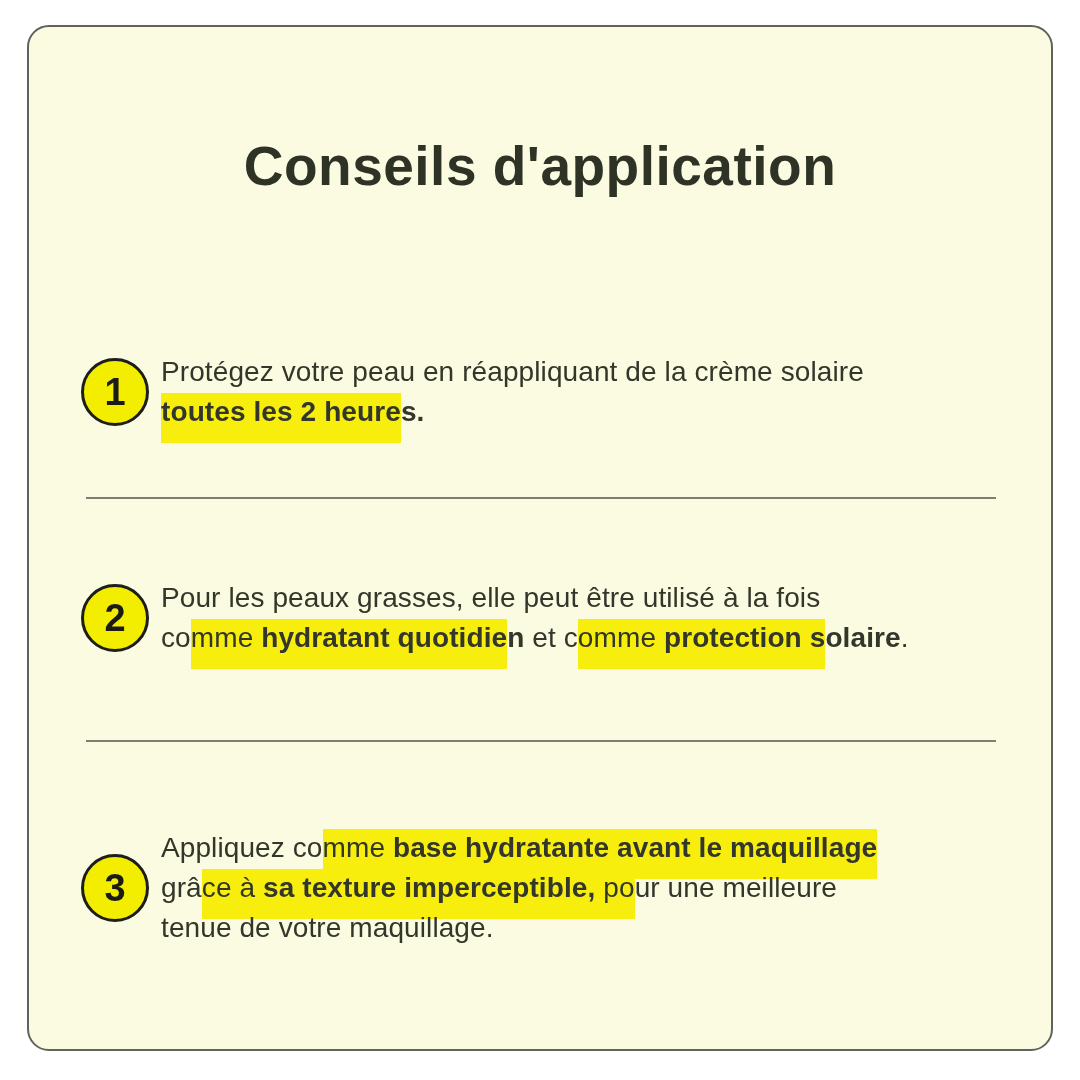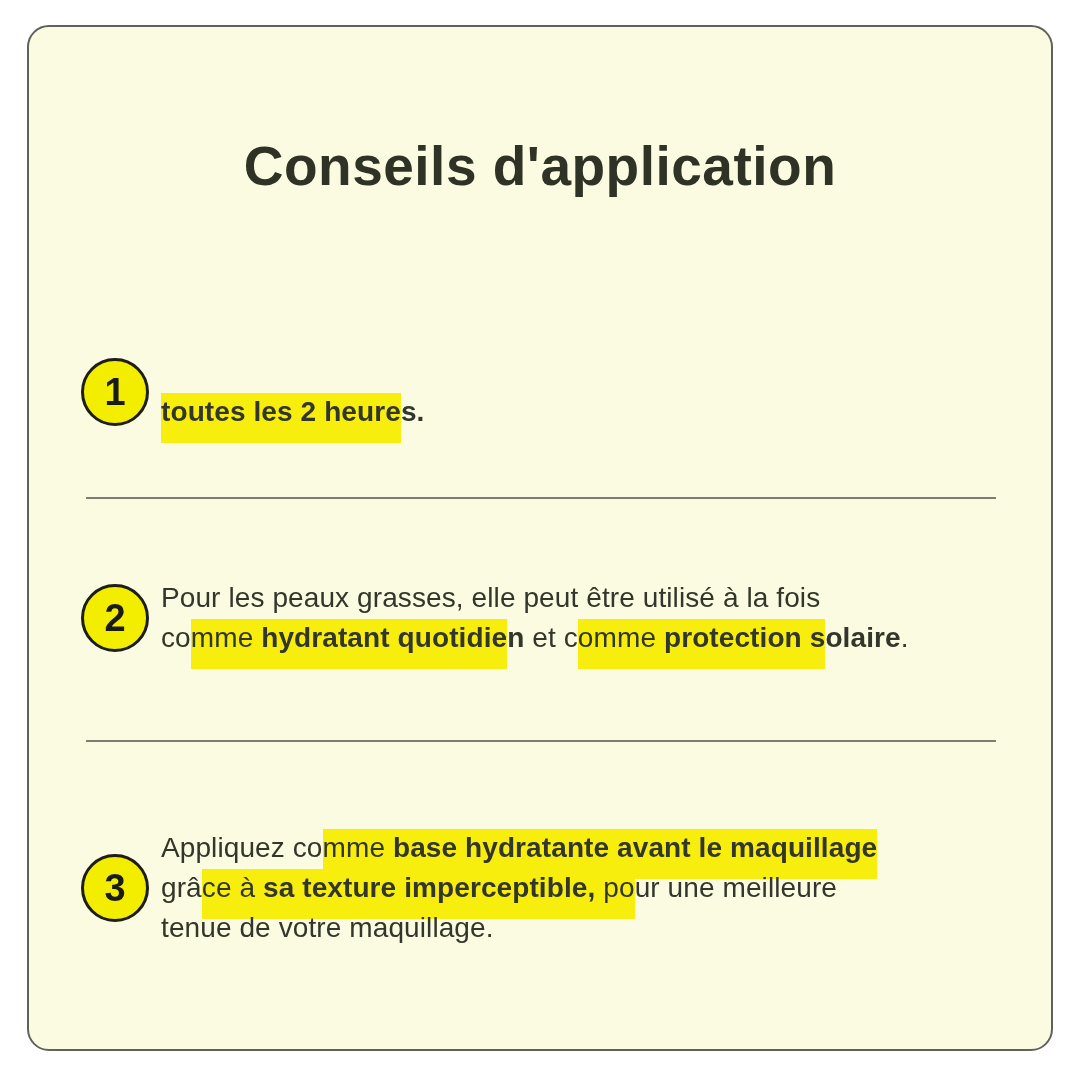--- a/index.html
+++ b/index.html
@@ -106,21 +106,21 @@
 <body>
 
 <div class="canvas">
   <div class="card">
     <h1 class="title">Conseils d'application</h1>
     <div class="tips">
   <div class="tip-row">
     <div class="badge">
       <span class="badge-num">1</span>
     </div>
-    <p class="tip-text"><br><span class="seg bold-highlight">toutes les 2 heure</span><span class="seg bold">s.</span></p>
+    <p class="tip-text"><span class="seg normal">Protégez votre peau en réappliquant de la crème solaire</span><br><span class="seg bold-highlight">toutes les 2 heure</span><span class="seg bold">s.</span></p>
   </div>
 
   <hr class="divider">
 
   <div class="tip-row">
     <div class="badge">
       <span class="badge-num">2</span>
     </div>
     <p class="tip-text"><span class="seg normal">Pour les peaux grasses, elle peut être utilisé à la fois</span><br><span class="seg normal">co</span><span class="seg highlight">mme </span><span class="seg bold-highlight">hydratant quotidie</span><span class="seg bold">n</span><span class="seg normal"> et c</span><span class="seg highlight">omme </span><span class="seg bold-highlight">protection s</span><span class="seg bold">olaire</span><span class="seg normal">.</span></p>
   </div>

